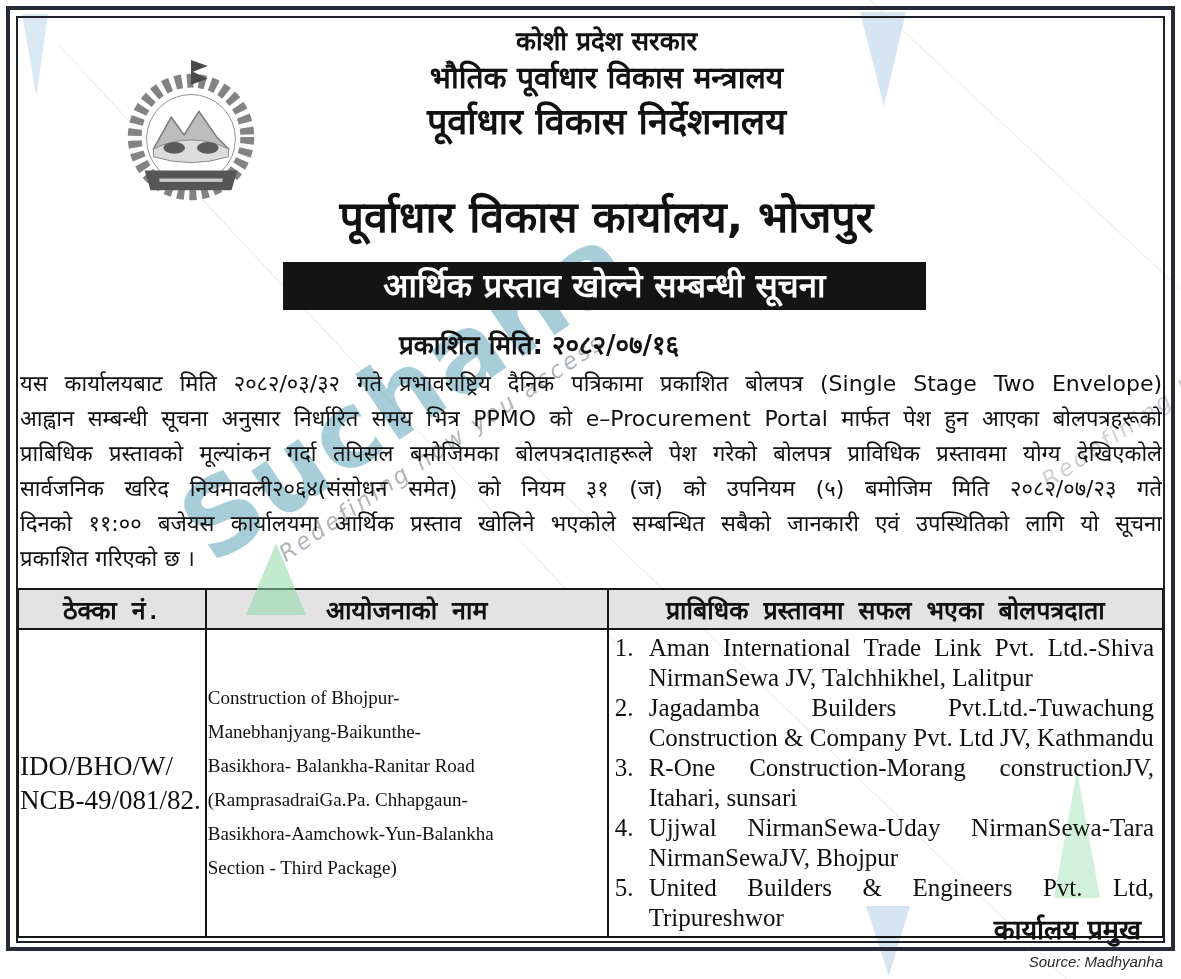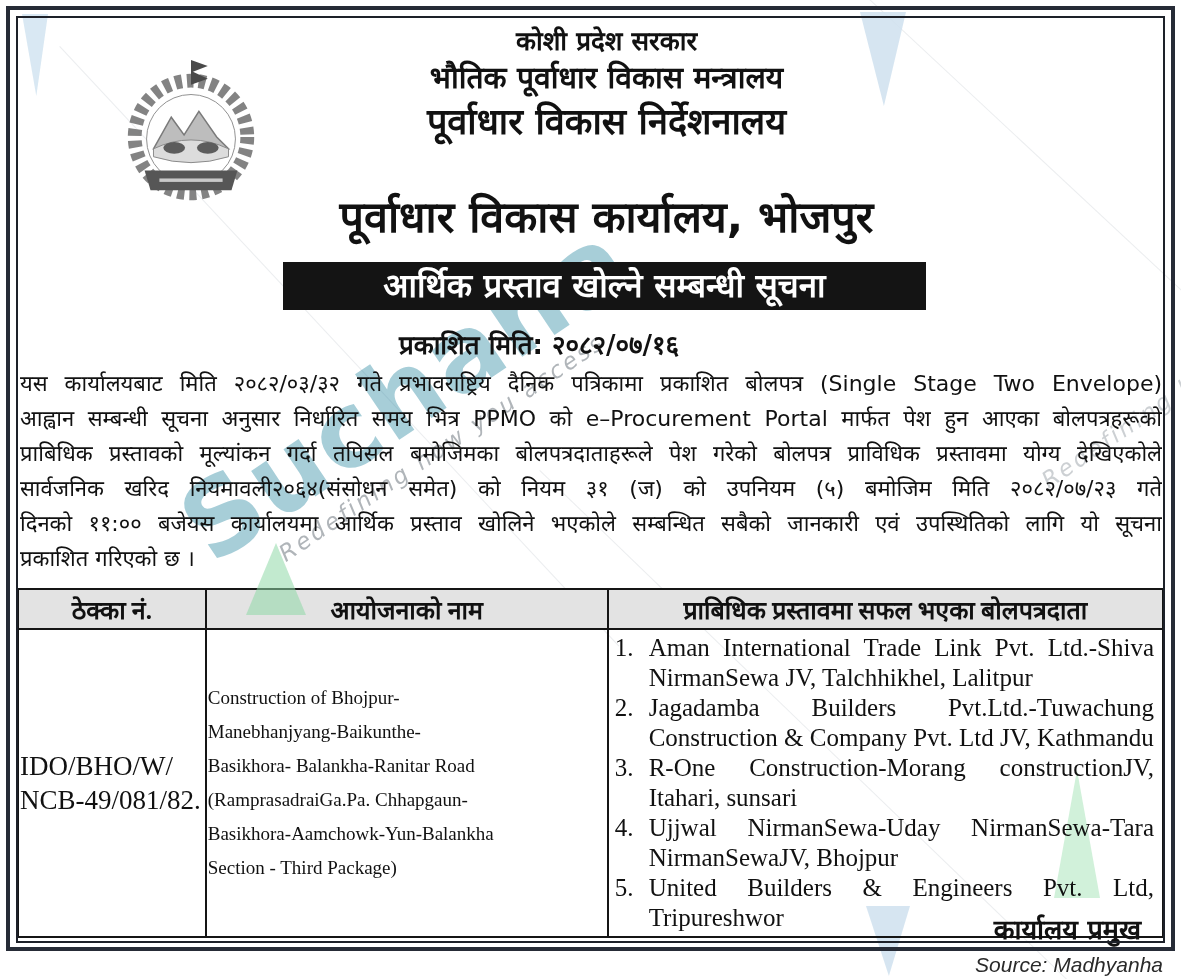--- a/index.html
+++ b/index.html
@@ -53,35 +53,35 @@
   .body-text { position:absolute; left:20px; top:366px; width:1142px; z-index:2; }
   .bline { font-size:22px; line-height:35px; height:35px; overflow:hidden;
     text-align:justify; text-align-last:justify; }
   .bline:last-child { text-align-last:left; }
 
   
   table.notice { position:absolute; left:17px; top:588px; width:1147px; border-collapse:collapse;
     z-index:2; table-layout:fixed; }
   table.notice th, table.notice td { border:2px solid #151515; }
   table.notice th { background:#e3e3e3; height:38px; font-size:25px; font-weight:700; padding:0 4px;
-    font-family:Liberation Serif, serif; }
+    font-family:Liberation Mono, monospace; }
   td.c-contract { height:276px; vertical-align:middle; text-align:left;
     font-family:"Liberation Serif","DejaVu Serif",serif; font-size:27px; }
   td.c-project { vertical-align:middle; 
     font-family:"Liberation Serif","DejaVu Serif",serif; font-size:19px; }
   td.c-project div, td.c-contract div { white-space:nowrap; line-height:34px; overflow:hidden; }
   td.c-bidders { vertical-align:top; padding:3px 8px 3px 6px;
     font-family:"Liberation Serif","DejaVu Serif",serif; font-size:25px; }
   .bidder { display:flex; line-height:30px; }
   .bidder .num { width:34px; flex:0 0 34px; }
   .bidder .txt { flex:1; text-align:justify; }
 
   
   .signature { position:absolute; right:40px; top:910px; font-size:27px; font-weight:700; z-index:2; }
-  .source { position:absolute; right:18px; top:953px; font-size:21px; font-style:italic;
+  .source { position:absolute; right:18px; top:953px; font-size:15px; font-style:italic;
     color:#2a2a2a; font-family:"Liberation Sans", sans-serif; z-index:2;margin-left:16px; }
 </style>
 </head>
 <body>
 
 <div class="page">
 
   <div class="frame-outer"></div>
   <div class="frame-inner"></div>
 

